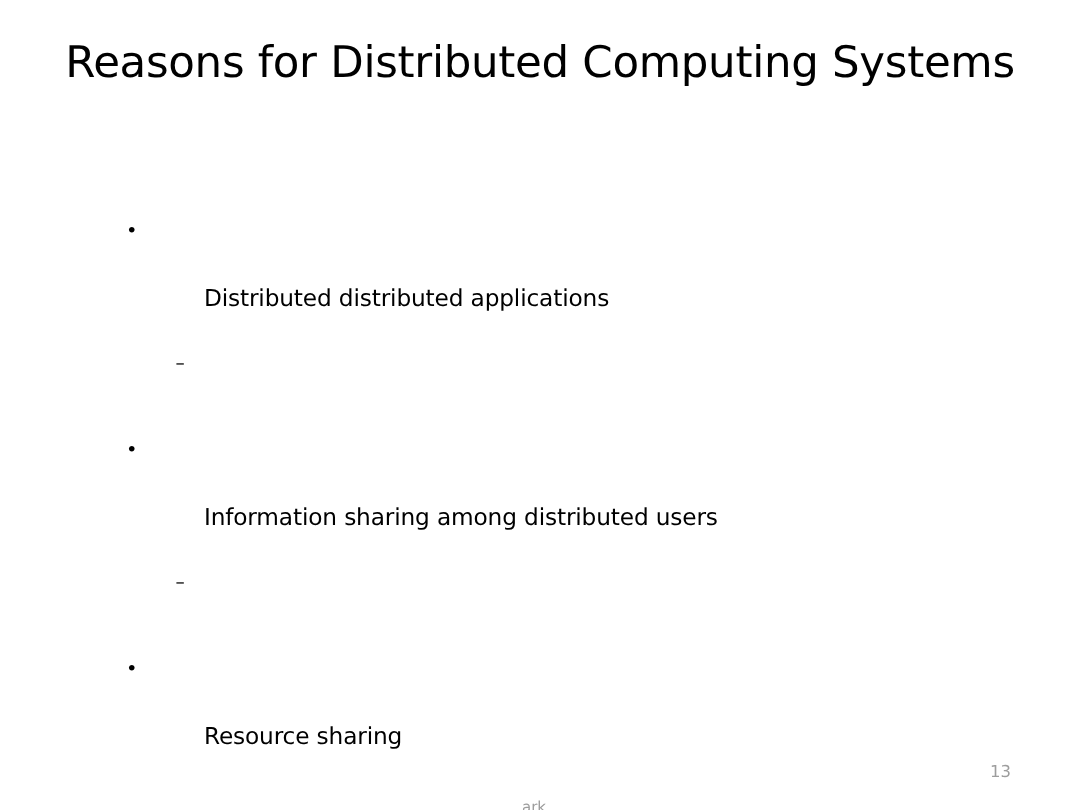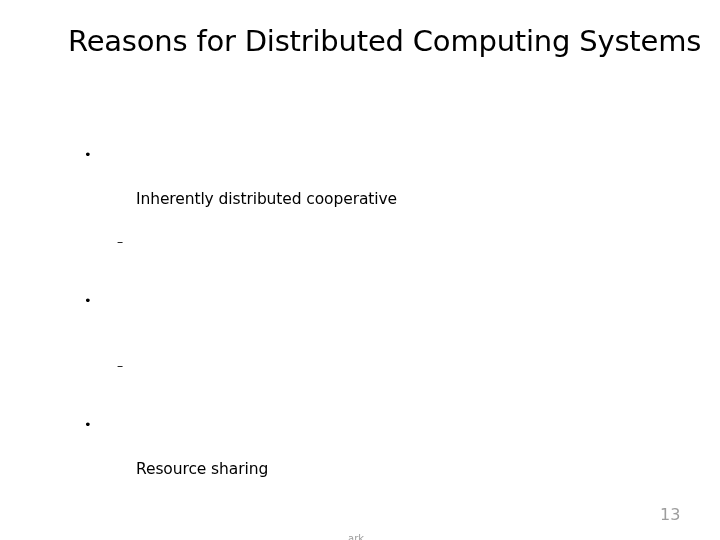--- a/index.html
+++ b/index.html
@@ -22,27 +22,26 @@
     height: 540px;
     background: #ffffff;
   }
 
   
   .slide-title {
     position: absolute;
     left: 36px;
     top: 24px;
     width: 648px;
-    text-align: left;
+    text-align: center;
     font-size: 29px;
     line-height: 35px;
     font-weight: 400;
     color: #000000;
     letter-spacing: -0.2px;
-    margin-left: 32px;
   }
 
   
   .body-area {
     position: absolute;
     left: 0px;
     top: 144px;
     width: 720px;
   }
 
@@ -90,46 +89,47 @@
     left: 348px;
     top: 532px;
     font-size: 10px;
     line-height: 14px;
     color: #9d9d9d;
   }
   .page-number {
     position: absolute;
     left: 660px;
     top: 508px;
-    font-size: 16px;
+    font-size: 11px;
     line-height: 14px;
     color: #9d9d9d;
   }
 </style>
 </head>
 <body>
 
 <div class="slide">
 
   <div class="slide-title">Reasons for Distributed Computing Systems</div>
 
   <div class="body-area">
 
     <div class="lvl1">
       <span class="marker">•</span>
-      <span>Inherently distributed cooperative</span>
+      <span>Distributed distributed applications</span>
     </div>
     <div class="gap-xs"></div>
     <div class="lvl2">
       <span class="marker">–</span>
     </div>
     <div class="gap-xs"></div>
 
     <div class="lvl1">
       <span class="marker">•</span>
+      <span>Information sharing among distributed users</span>
     </div>
     <div class="gap-xs"></div>
     <div class="lvl2">
       <span class="marker">–</span>
     </div>
     <div class="gap-sm"></div>
 
     <div class="lvl1">
       <span class="marker">•</span>
       <span>Resource sharing</span>

